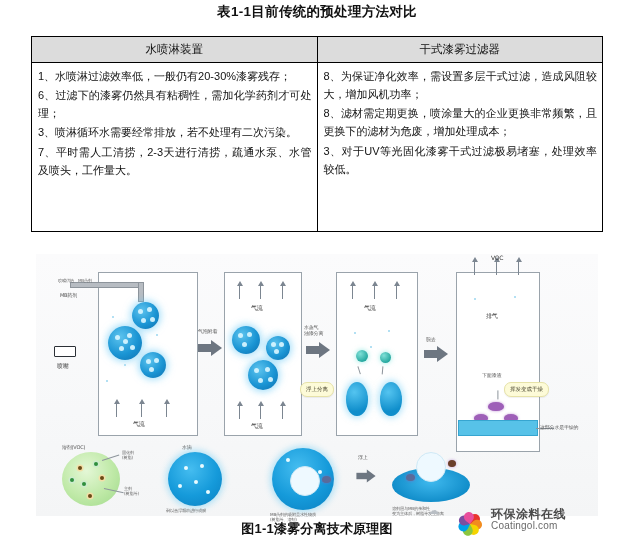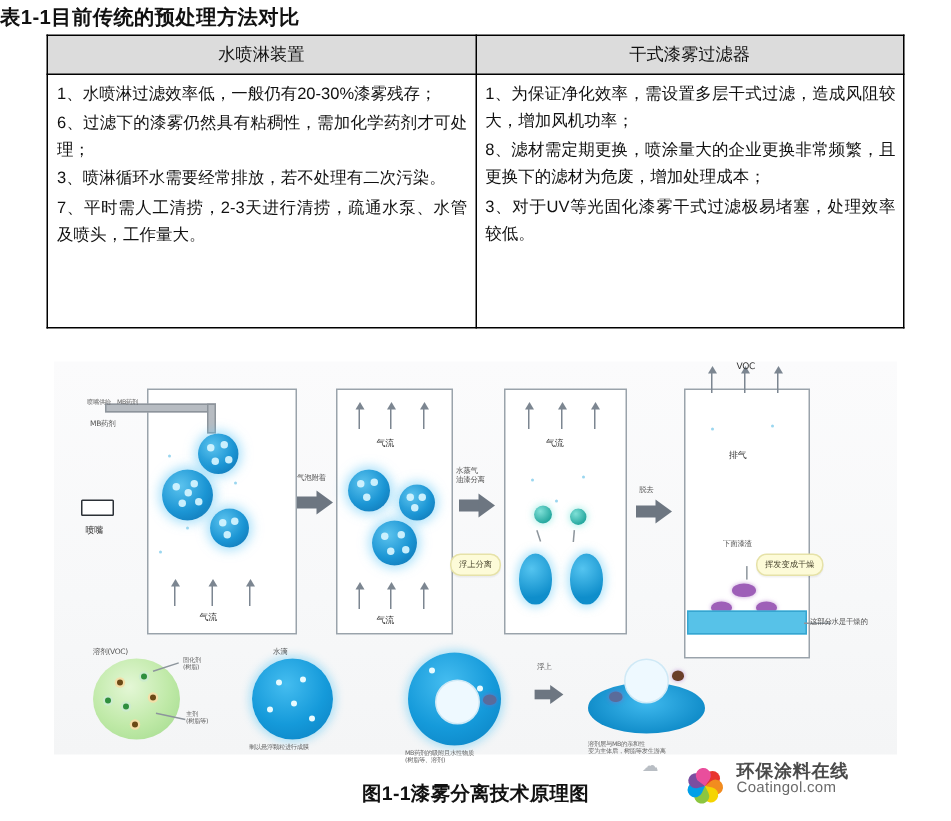--- a/index.html
+++ b/index.html
@@ -11,25 +11,26 @@
     height: 547px;
     background: #ffffff;
     font-family: "Liberation Sans", "DejaVu Sans", sans-serif;
     color: #111;
     overflow: hidden;
     position: relative;
   }
 
   
   .table-title {
+    text-align: center;
     font-size: 13.5px;
     font-weight: 600;
     letter-spacing: 0.3px;
     padding-top: 3px;
-    padding-bottom: 2px;
+    padding-bottom: 15px;
     color: #111;
   }
 
   
   .cmp-table-wrap {
     padding: 0 31px 0 31px;
   }
   table.cmp {
     width: 100%;
     border-collapse: collapse;
@@ -339,21 +340,21 @@
         <td class="cell">
           <ul>
             <li>1、水喷淋过滤效率低，一般仍有20-30%漆雾残存；</li>
             <li>6、过滤下的漆雾仍然具有粘稠性，需加化学药剂才可处理；</li>
             <li>3、喷淋循环水需要经常排放，若不处理有二次污染。</li>
             <li>7、平时需人工清捞，2-3天进行清捞，疏通水泵、水管及喷头，工作量大。</li>
           </ul>
         </td>
         <td class="cell">
           <ul>
-            <li>1、为保证净化效率，需设置多层干式过滤，造成风阻较大，增加风机功率；</li>
+            <li>8、为保证净化效率，需设置多层干式过滤，造成风阻较大，增加风机功率；</li>
             <li>8、滤材需定期更换，喷涂量大的企业更换非常频繁，且更换下的滤材为危废，增加处理成本；</li>
             <li>3、对于UV等光固化漆雾干式过滤极易堵塞，处理效率较低。</li>
           </ul>
         </td>
       </tr>
     </tbody>
   </table>
 </div>
 
 <div class="diagram">

